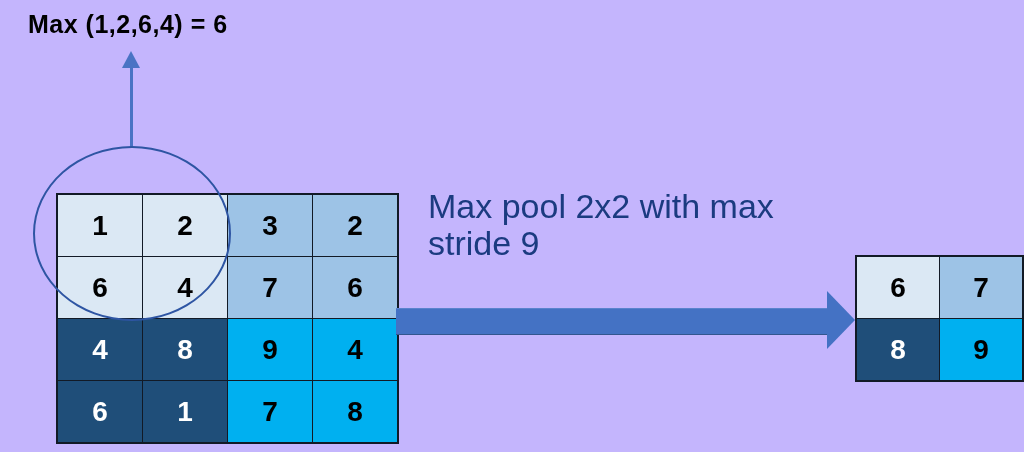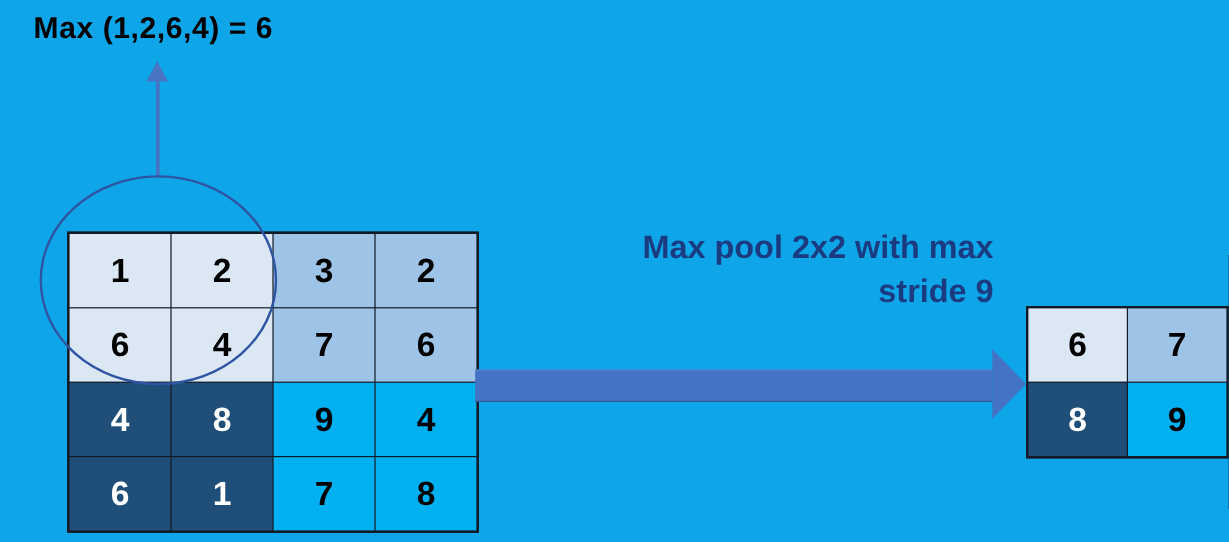--- a/index.html
+++ b/index.html
@@ -43,42 +43,42 @@
   #input-grid{left:56px;top:193px;grid-template-columns:repeat(4,84px);grid-auto-rows:61px;}
   #output-grid{left:855px;top:255px;grid-template-columns:repeat(2,82px);grid-auto-rows:61px;}
   .cell{
     display:flex;align-items:center;justify-content:center;
     font-size:28px;font-weight:bold;
   }
 
   
   #op-label{
     left:428px;top:188px;width:400px;
-    text-align:right;font-size:27px;line-height:37px;
-    color:#1b3b80;font-weight:700;
+    text-align:left;font-size:34px;line-height:37px;
+    color:#1b3b80;font-weight:400;
   }
 
   
   #right-arrow-shaft{
     left:396px;top:308px;width:431px;height:25px;
     background:#4472c4;
     border-top:1px solid #5b83cd;border-bottom:1px solid #33568f;
     z-index:3;
   }
   #right-arrow-head{
     left:827px;top:291px;width:0;height:0;
     border-top:29px solid transparent;border-bottom:29px solid transparent;
     border-left:28px solid #4472c4;
     z-index:3;
   }
 </style>
 </head>
 <body>
 
-<div id="canvas" style="background: #0ea5e9;">
+<div id="canvas" style="background: #c4b5fd;">
 
   <div id="title" class="abs" style="color: rgb(0, 0, 0);">Max (1,2,6,4) = 6</div>
 
   <div id="up-arrow-head" class="abs"></div>
   <div id="up-arrow-shaft" class="abs"></div>
 
   <div id="ellipse" class="abs" style="border-color: rgb(46, 85, 163);"></div>
 
   <div id="input-grid" class="abs grid">
       <div class="cell" style="background: rgb(219, 232, 244); color: rgb(0, 0, 0);">1</div>

